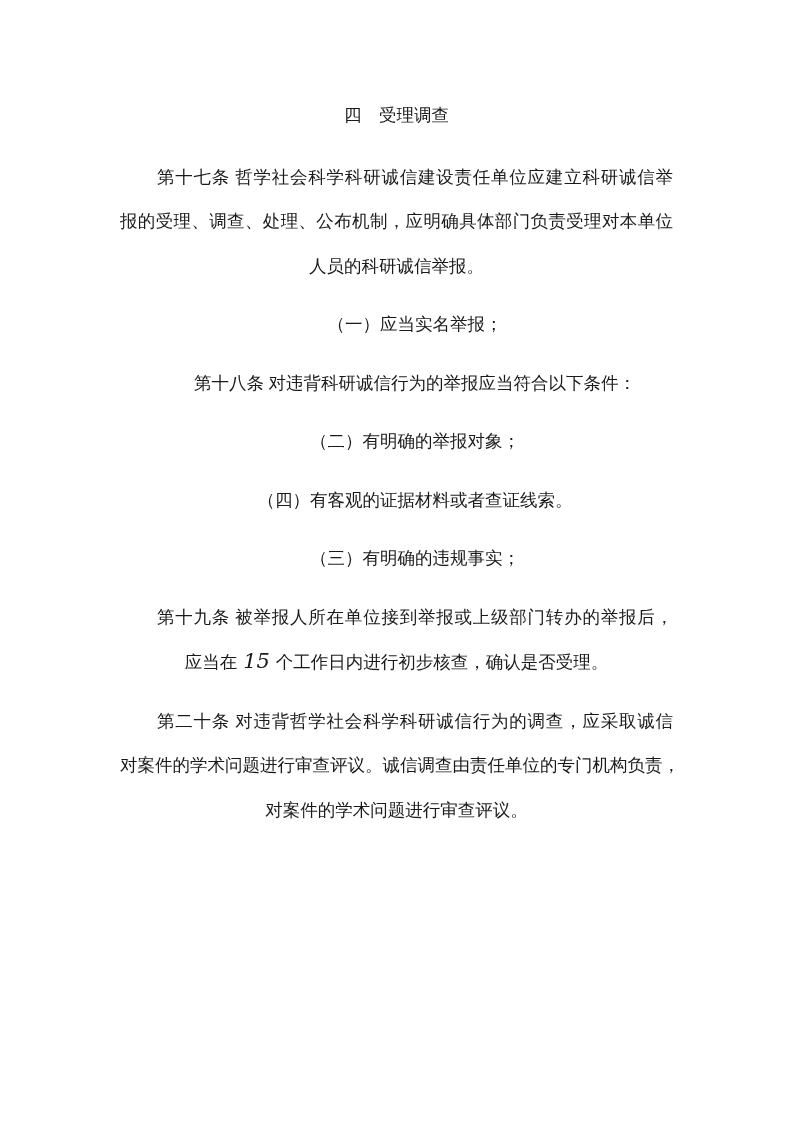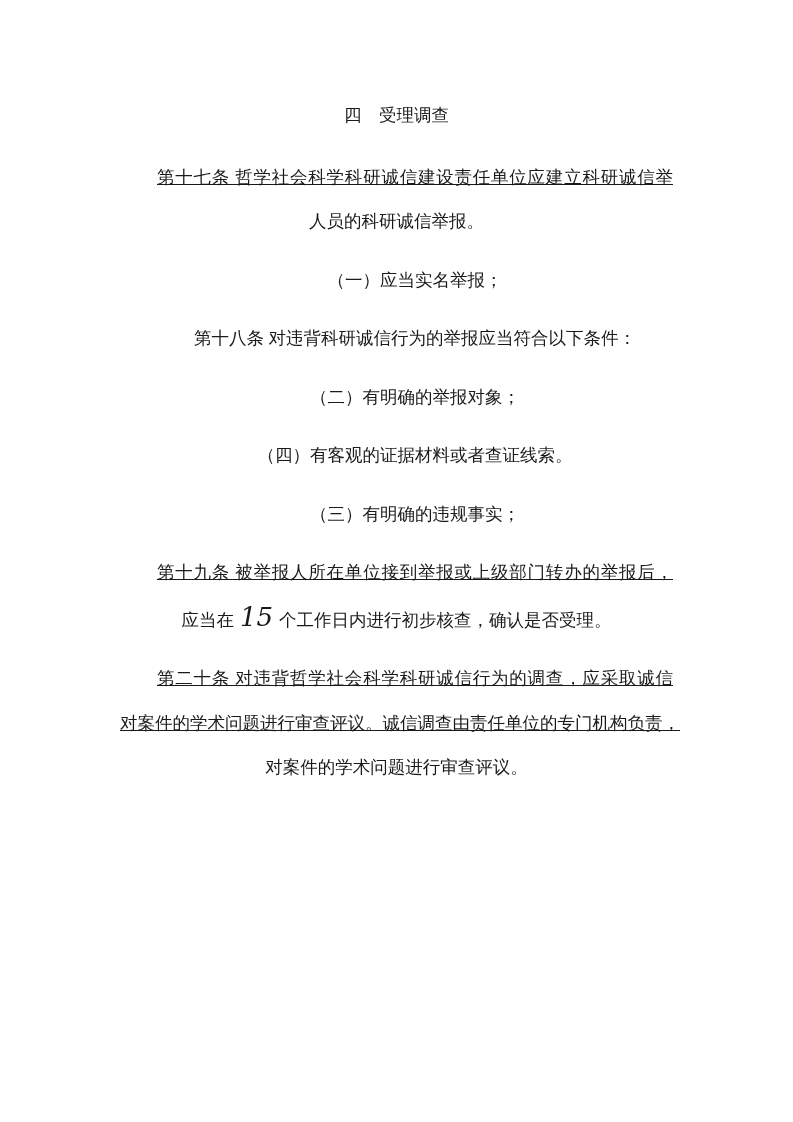--- a/index.html
+++ b/index.html
@@ -38,39 +38,39 @@
     white-space: nowrap;
     text-align: center;
   }
   .indent {
     text-indent: 37px;
   }
   .just {
     text-align: justify;
     text-align-last: justify;
     text-justify: inter-character;
-    text-decoration: underline;
   }
   .num {
     font-style: italic;
-    font-size: 26px;
+    font-size: 21px;
     font-family: "DejaVu Serif", serif;
     margin: 16px 6px;
   }
 </style>
 </head>
 <body>
 
 <div class="page">
   <div class="content">
 
     <h1 class="title">四　受理调查</h1>
 
     <div class="para">
       <div class="line indent just">第十七条 哲学社会科学科研诚信建设责任单位应建立科研诚信举</div>
+      <div class="line just">报的受理、调查、处理、公布机制，应明确具体部门负责受理对本单位</div>
       <div class="line">人员的科研诚信举报。</div>
     </div>
 
     <div class="para">
       <div class="line indent">（一）应当实名举报；</div>
     </div>
 
     <div class="para">
       <div class="line indent">第十八条 对违背科研诚信行为的举报应当符合以下条件：</div>
     </div>

